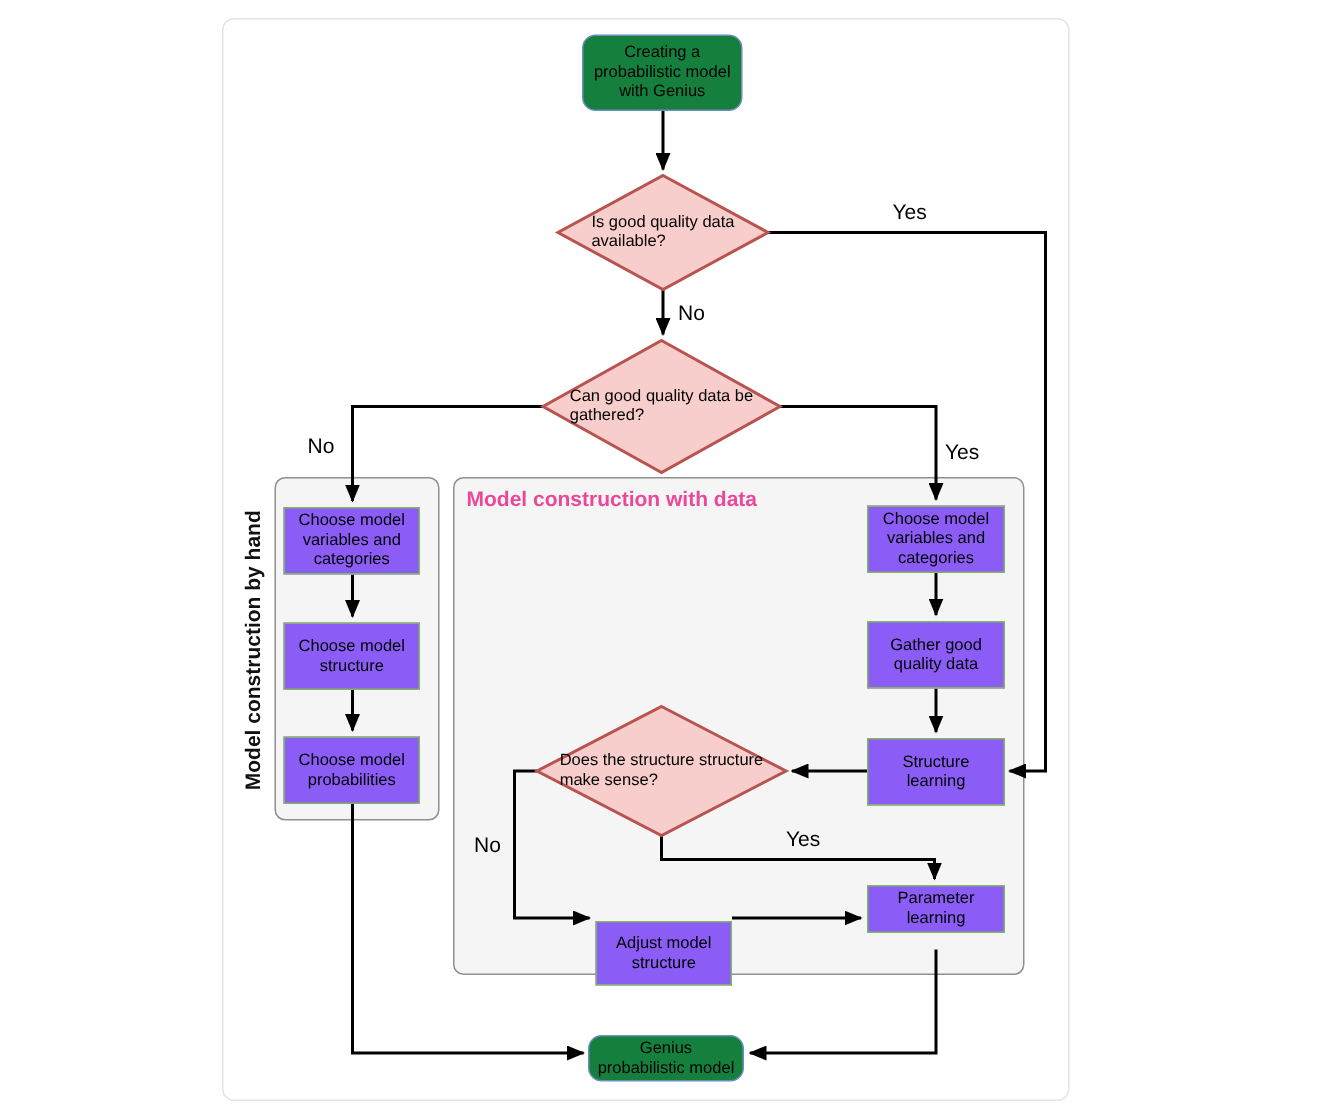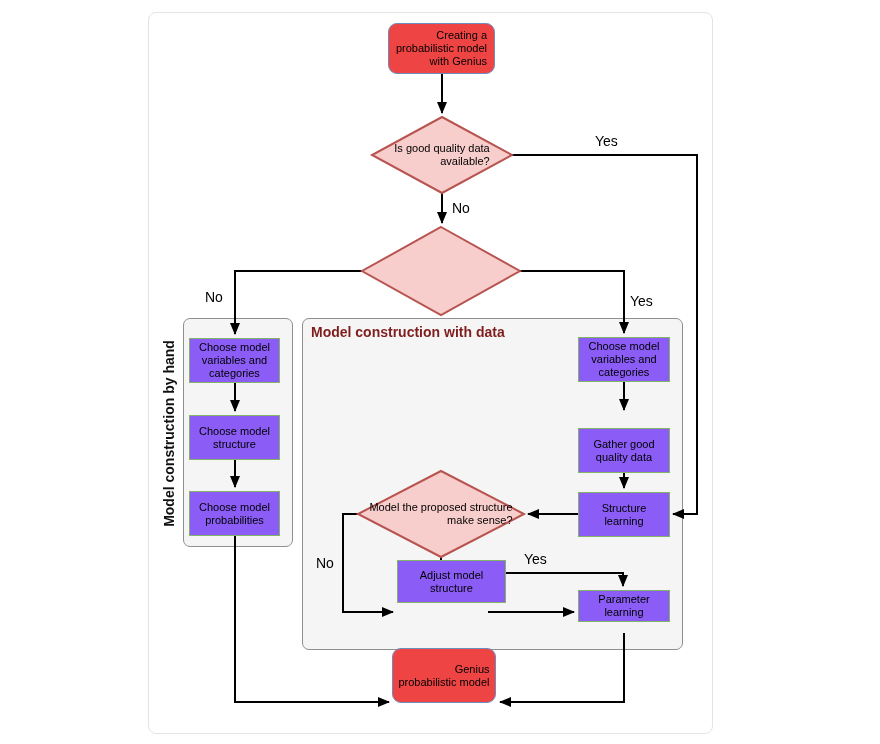--- a/index.html
+++ b/index.html
@@ -27,21 +27,21 @@
     position: absolute;
     background: #f5f5f5;
     border: 1.5px solid #8f8f8f;
     border-radius: 7px;
     box-sizing: border-box;
   }
   .section-title {
     position: absolute;
     font-size: 14px;
     font-weight: bold;
-    color: #7f1d1d;
+    color: #ec4899;
     white-space: nowrap;
   }
   .section-title-vertical {
     position: absolute;
     width: 200px;
     height: 17px;
     text-align: center;
     transform: rotate(-90deg);
     font-size: 14px;
     font-weight: bold;
@@ -63,31 +63,30 @@
     line-height: 13px;
     color: #000000;
     white-space: pre-line;
     box-sizing: border-box;
   }
   .process {
     background: #8b5cf6;
     border: 1.5px solid #82b366;
   }
   .terminal {
-    background: #ef4444;
+    background: #15803d;
     border: 1.5px solid #6c8ebf;
     border-radius: 9px;
-    text-align: right;
   }
   .dlabel {
     position: absolute;
     display: flex;
     align-items: center;
     justify-content: center;
-    text-align: right;
+    text-align: left;
     font-size: 11px;
     line-height: 13px;
     color: #000000;
     white-space: pre-line;
     pointer-events: none;
   }
   .edge-label {
     position: absolute;
     font-size: 14px;
     color: #000000;
@@ -133,44 +132,46 @@
       <polygon points="441,471 524,514 441,557 358,514"></polygon>
     </g>
   </svg>
 
   <div class="section-title-vertical" style="left:69px; top:425px;">Model construction by hand</div>
   <div class="section-title" style="left:311px; top:324px;">Model construction with data</div>
 
   <div class="node terminal" style="left:388px; top:23px; width:107px; height:51px;">Creating a
 probabilistic model
 with Genius</div>
-  <div class="node terminal" style="left:392px; top:648px; width:104px; height:55px;">Genius
+  <div class="node terminal" style="left:392px; top:690px; width:104px; height:31px;">Genius
 probabilistic model</div>
 
   <div class="dlabel" style="left:372px; top:141px; width:140px; height:28px;">Is good quality data
 available?</div>
-  <div class="dlabel" style="left:356px; top:500px; width:170px; height:28px;">Model the proposed structure
+  <div class="dlabel" style="left:361px; top:257px; width:160px; height:28px;">Can good quality data be
+gathered?</div>
+  <div class="dlabel" style="left:356px; top:500px; width:170px; height:28px;">Does the structure structure
 make sense?</div>
 
   <div class="node process" style="left:189px; top:338px; width:91px; height:45px;">Choose model
 variables and
 categories</div>
   <div class="node process" style="left:189px; top:415px; width:91px; height:45px;">Choose model
 structure</div>
   <div class="node process" style="left:189px; top:491px; width:91px; height:45px;">Choose model
 probabilities</div>
 
   <div class="node process" style="left:578px; top:337px; width:92px; height:45px;">Choose model
 variables and
 categories</div>
-  <div class="node process" style="left:578px; top:414px; width:92px; height:45px;margin-top:14px;">Gather good
+  <div class="node process" style="left:578px; top:414px; width:92px; height:45px;">Gather good
 quality data</div>
   <div class="node process" style="left:578px; top:492px; width:92px; height:45px;">Structure
 learning</div>
-  <div class="node process" style="left:397px; top:560px; width:109px; height:43px;">Adjust model
+  <div class="node process" style="left:397px; top:614px; width:91px; height:43px;">Adjust model
 structure</div>
   <div class="node process" style="left:578px; top:590px; width:92px; height:32px;">Parameter
 learning</div>
 
   <div class="edge-label" style="left:595px; top:133px;">Yes</div>
   <div class="edge-label" style="left:452px; top:200px;">No</div>
   <div class="edge-label" style="left:205px; top:289px;">No</div>
   <div class="edge-label" style="left:630px; top:293px;">Yes</div>
   <div class="edge-label" style="left:316px; top:555px;">No</div>
   <div class="edge-label" style="left:524px; top:551px;">Yes</div>

